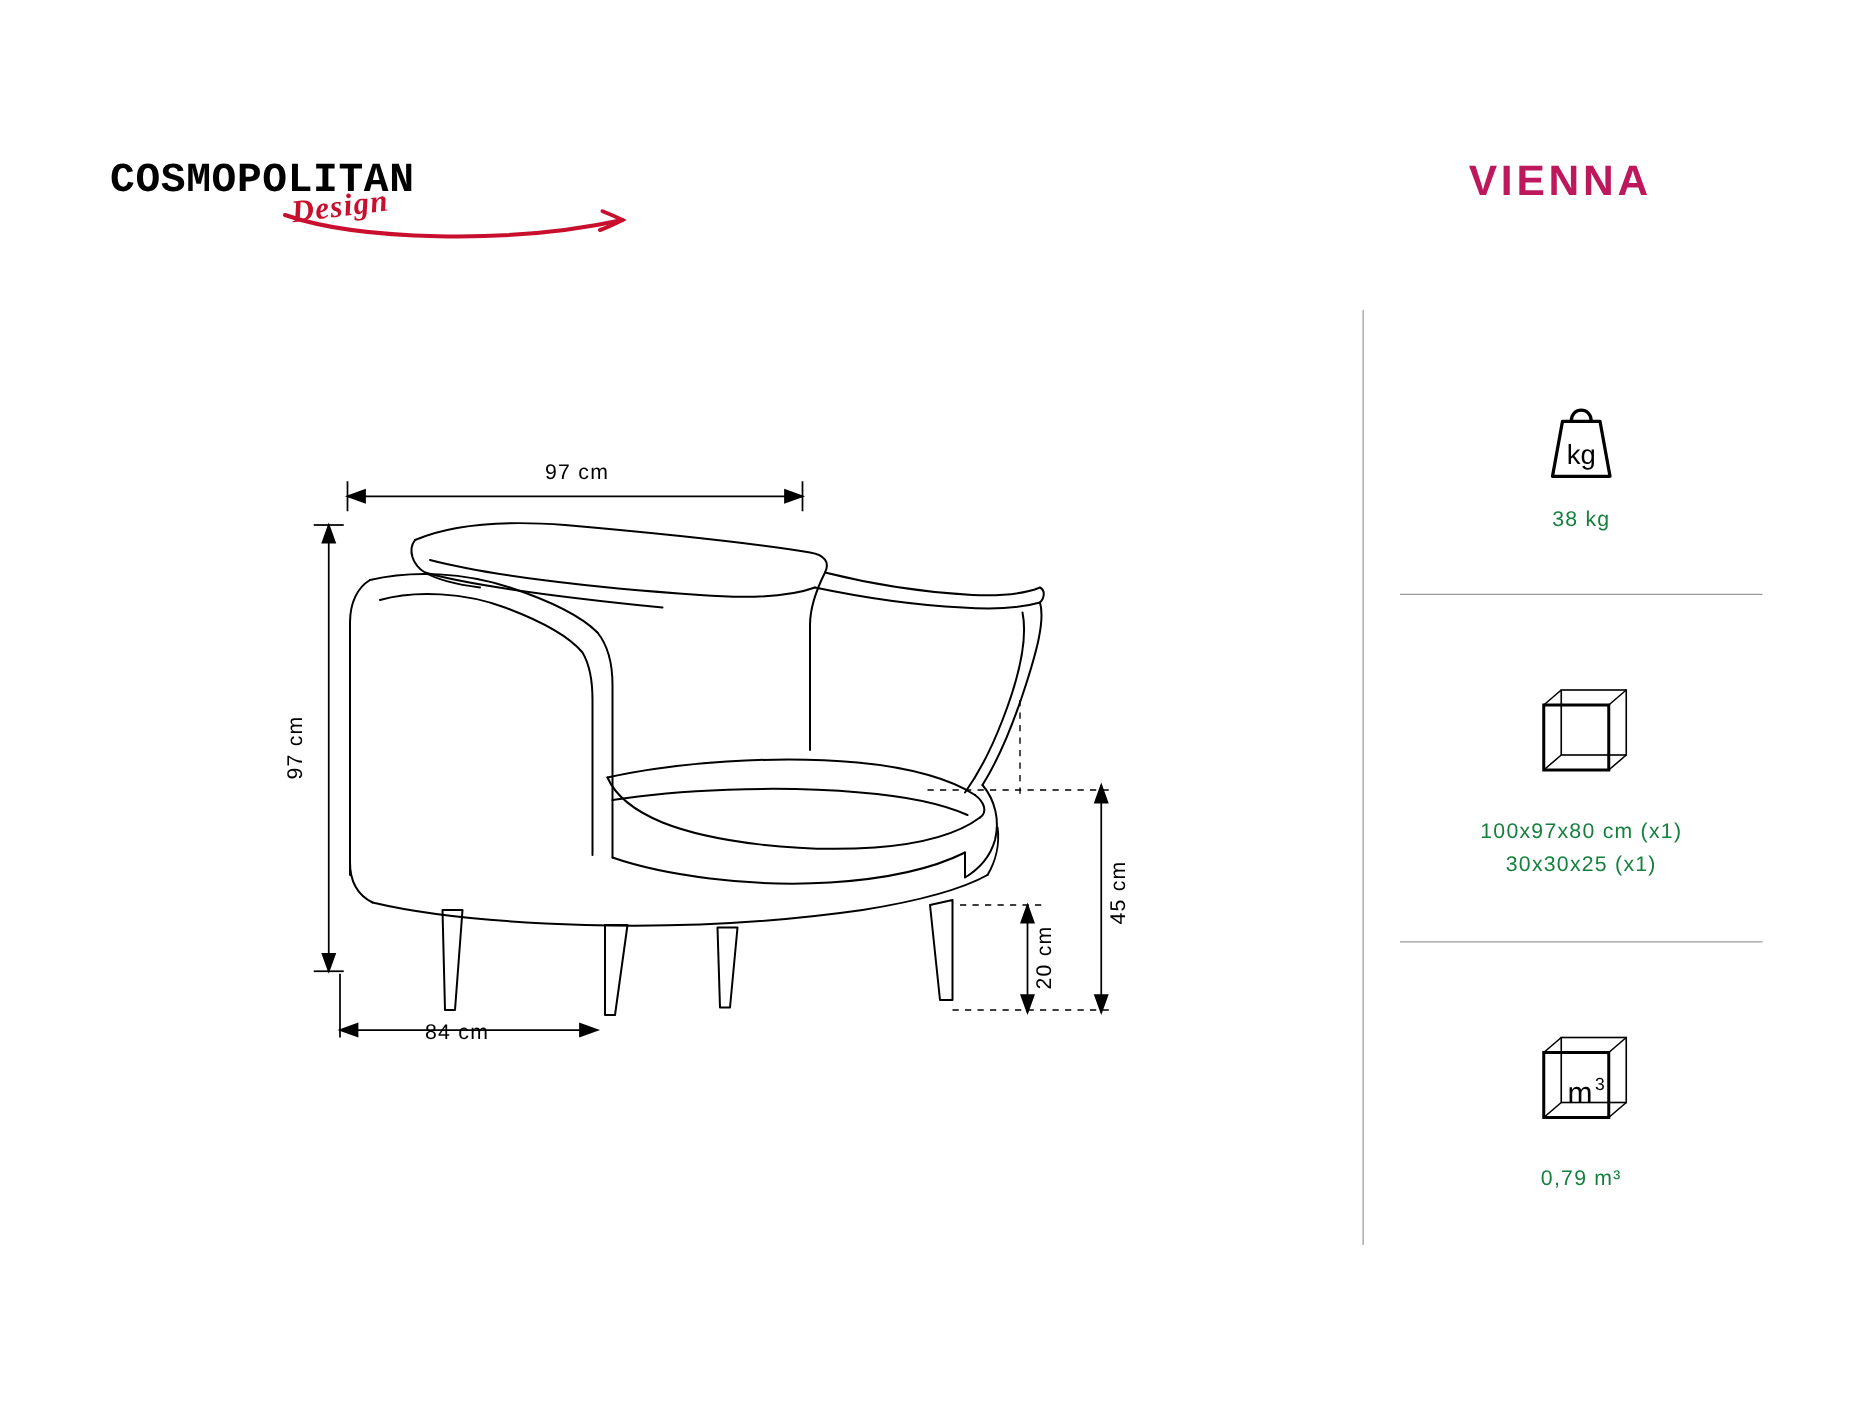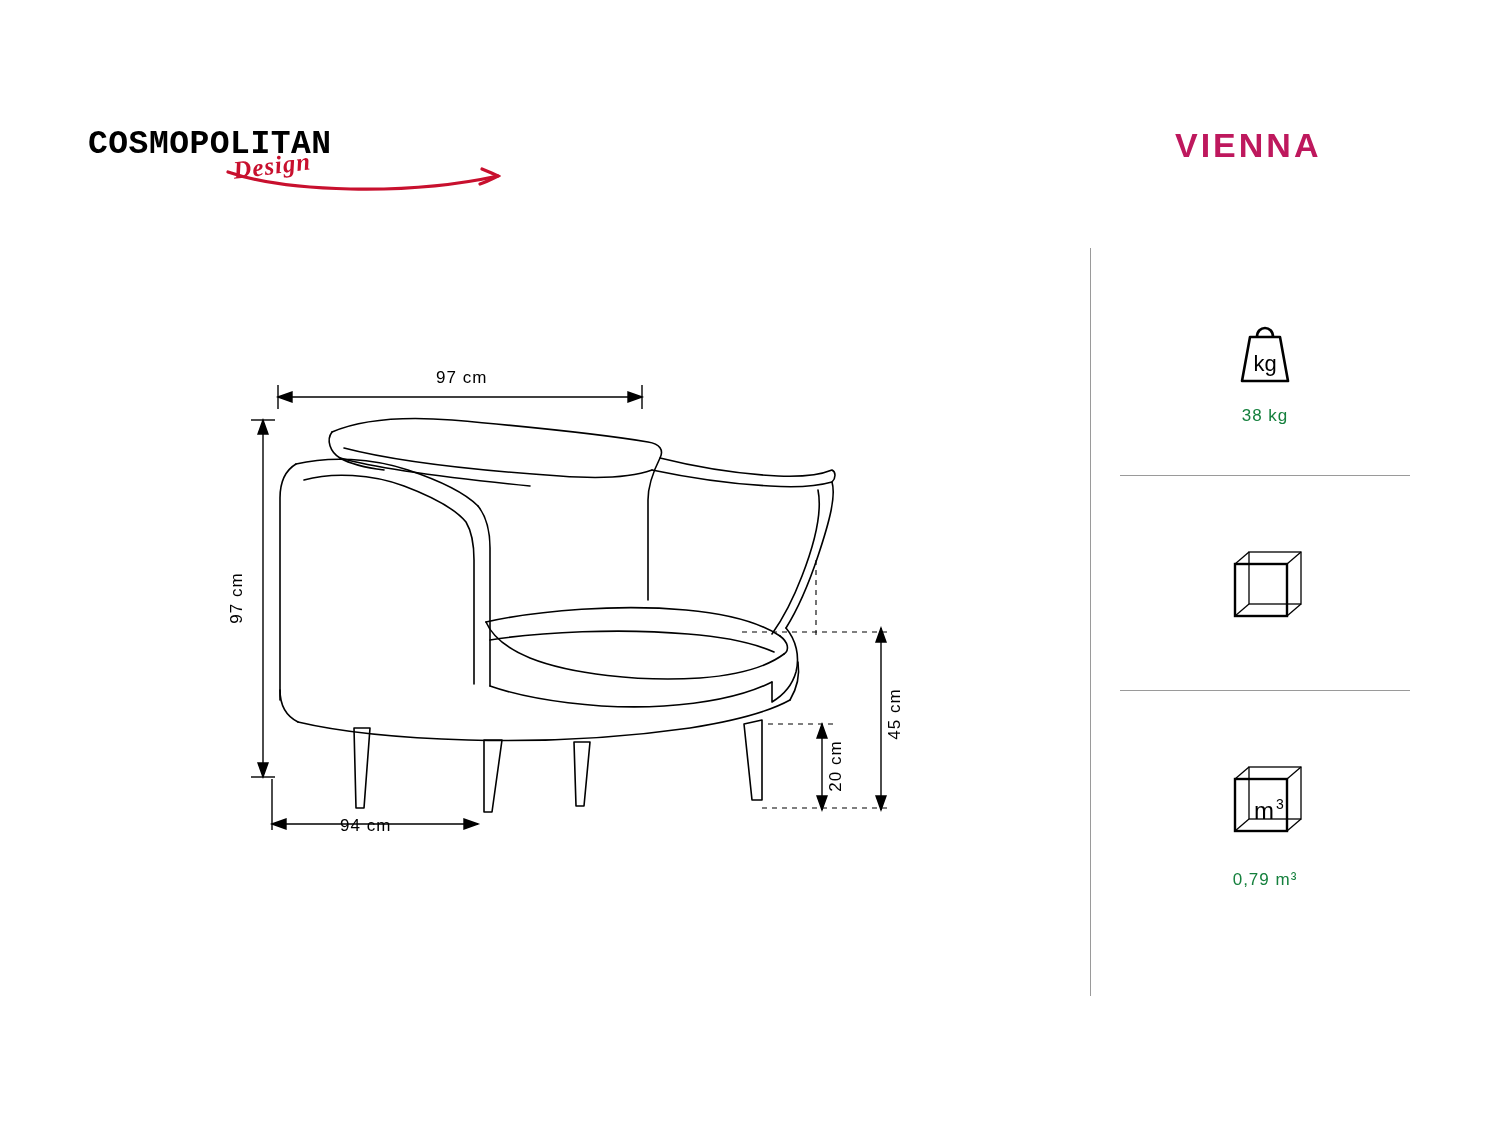--- a/index.html
+++ b/index.html
@@ -227,21 +227,21 @@
 
       <path d="M574 742 L 590 742 L 584 806 L 576 806 Z"></path>
 
       <path d="M744 724 L 762 720 L 762 800 L 752 800 Z"></path>
     </g>
   </svg>
 
   
   <div class="dim-label" style="left:436px; top:368px;">97 cm</div>
   <div class="dim-label rot90" style="left:211px; top:588px;">97 cm</div>
-  <div class="dim-label" style="left:340px; top:816px;">94 cm</div>
+  <div class="dim-label" style="left:340px; top:816px;">84 cm</div>
   <div class="dim-label rot90" style="left:869px; top:704px;">45 cm</div>
   <div class="dim-label rot90" style="left:810px; top:756px;">20 cm</div>
 </div>
 
 <div class="info-col">
 
   <div class="info-block" style="margin-top:48px;">
     <div class="icon-wrap">
       <svg width="90" height="90" viewBox="0 0 90 90">
         <path d="M22 78 L30 34 L60 34 L68 78 Z" fill="none" stroke="#000" stroke-width="2.6" stroke-linejoin="round"></path>
@@ -261,20 +261,22 @@
         <rect x="25" y="32" width="52" height="52" fill="none" stroke="#000" stroke-width="2.4"></rect>
 
         <rect x="39" y="20" width="52" height="52" fill="none" stroke="#000" stroke-width="1.3"></rect>
 
         <line x1="25" y1="32" x2="39" y2="20" stroke="#000" stroke-width="1.3"></line>
         <line x1="77" y1="32" x2="91" y2="20" stroke="#000" stroke-width="1.3"></line>
         <line x1="25" y1="84" x2="39" y2="72" stroke="#000" stroke-width="1.3"></line>
         <line x1="77" y1="84" x2="91" y2="72" stroke="#000" stroke-width="1.3"></line>
       </svg>
     </div>
+    <div class="info-caption">100x97x80 cm (x1)</div>
+    <div class="info-caption" style="margin-top:2px;">30x30x25  (x1)</div>
   </div>
 
   <div class="info-sep" style="margin-top:48px;"></div>
 
   <div class="info-block" style="margin-top:56px;">
     <div class="icon-wrap">
       <svg width="110" height="110" viewBox="0 0 110 110">
         <rect x="25" y="32" width="52" height="52" fill="none" stroke="#000" stroke-width="2.4"></rect>
         <rect x="39" y="20" width="52" height="52" fill="none" stroke="#000" stroke-width="1.3"></rect>
         <line x1="25" y1="32" x2="39" y2="20" stroke="#000" stroke-width="1.3"></line>

